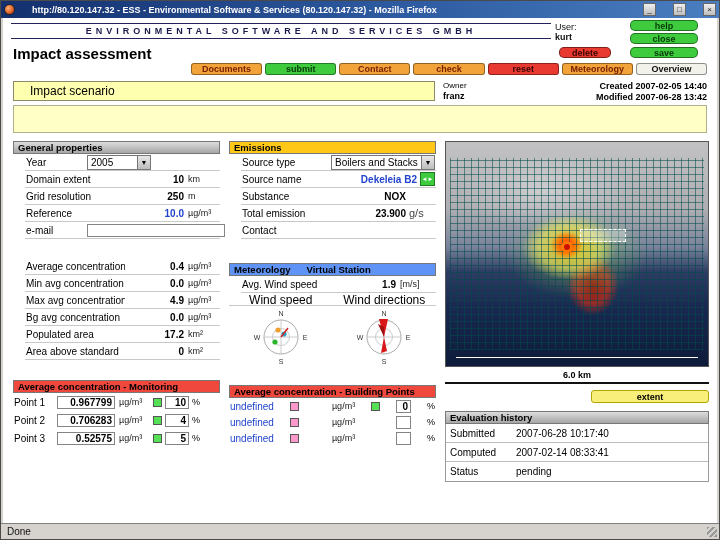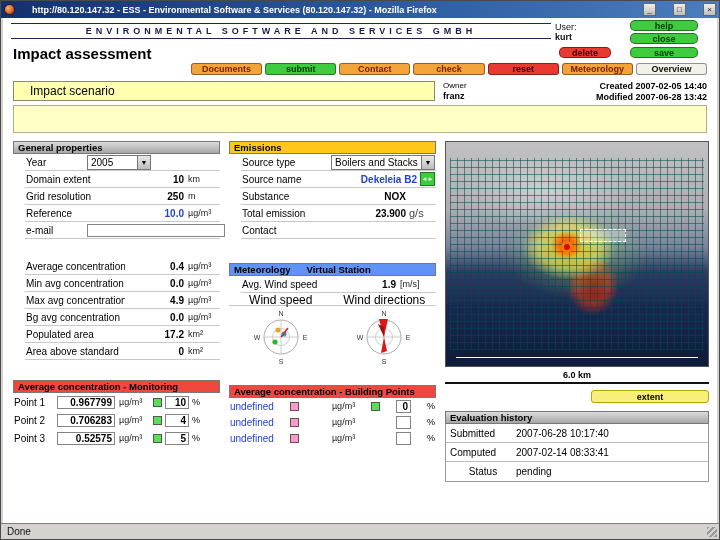--- a/index.html
+++ b/index.html
@@ -117,21 +117,21 @@
     repeating-linear-gradient(0deg, rgba(0,75,75,.55) 0 1px, transparent 1px 7px);}
   .map-marker{position:absolute;left:44%;top:44%;width:12px;height:12px;border:3px solid #ff7700;border-radius:50%;background:#cc1100;}
   .map-dash{position:absolute;left:51%;top:39%;width:46px;height:13px;border:1px dashed #fff;background:rgba(255,255,255,.3);}
   .map-scaleline{position:absolute;left:4%;right:4%;bottom:8px;border-top:1px solid #fff;}
   .scale-row{margin-top:2px;height:15px;border-bottom:2px solid #111;text-align:center;font-size:9px;font-weight:bold;line-height:13px;}
   .details-row{margin-top:6px;display:flex;}
   .details-btn{margin-left:auto;width:118px;height:13px;line-height:12px;background:#f7ef7a;border:1px solid #b5a500;border-radius:3px;font-size:9px;font-weight:bold;text-align:center;cursor:pointer;}
   .history{margin-top:8px;}
   .h-rows{border:1px solid #9a9a9a;border-top:none;}
   .h-row{display:flex;align-items:center;height:19px;border-bottom:1px solid #bcbcbc;padding:0 4px;font-size:10px;}
-  .h-row:last-child{border-bottom:none;text-align:center;}
+  .h-row:last-child{border-bottom:none;}
   .h-lbl{width:66px;}
 </style>
 </head>
 <body>
 
 <div class="window">
 
   <div class="titlebar">
     <span class="title-icon"></span>
     <span class="title-text">http://80.120.147.32 - ESS - Environmental Software &amp; Services (80.120.147.32) - Mozilla Firefox</span>

